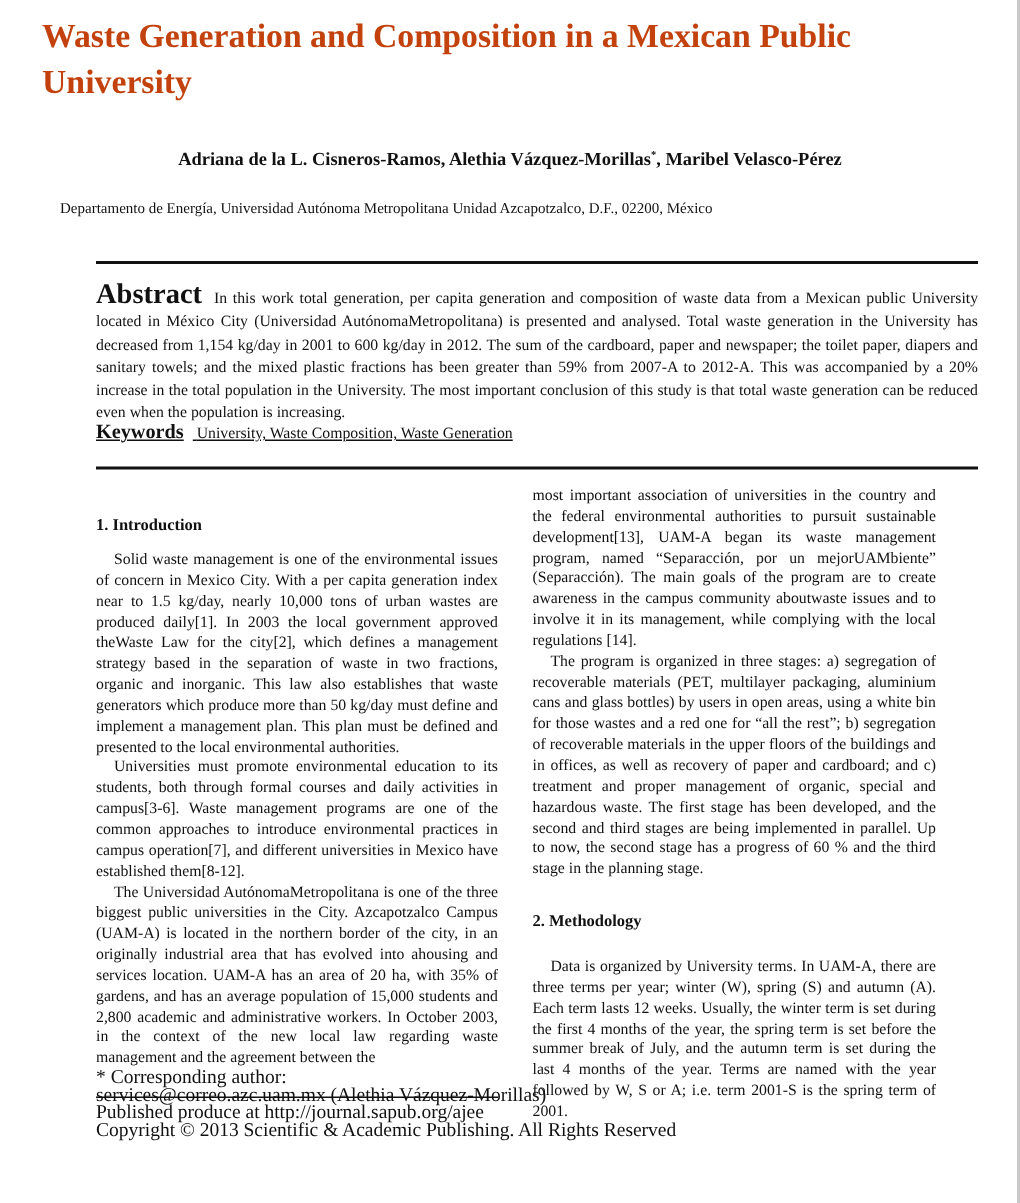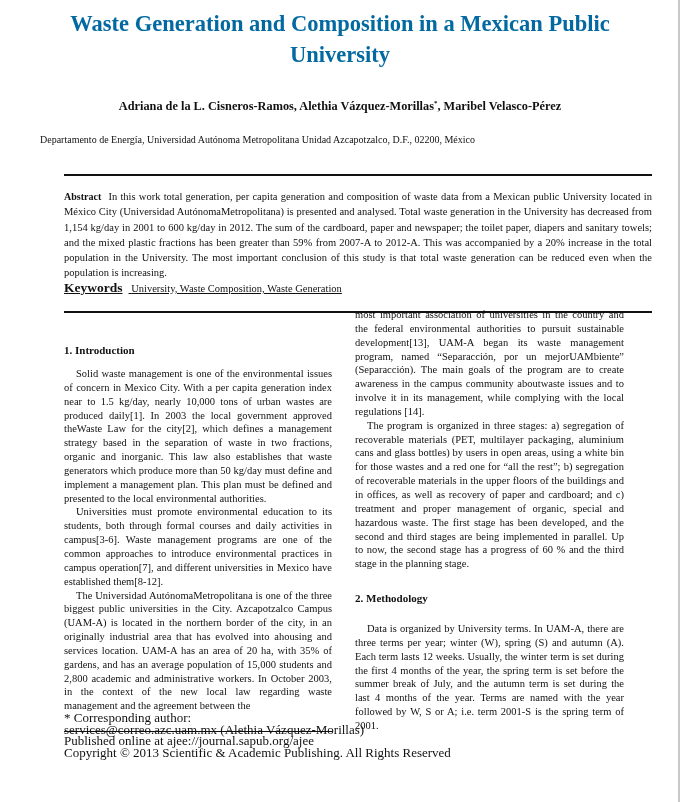--- a/index.html
+++ b/index.html
@@ -4,44 +4,44 @@
 <style>
   html, body { margin: 0; padding: 0; }
   body {
     width: 680px; height: 802px; overflow: hidden;
     background: #ffffff; color: #111;
     font-family: "Liberation Serif", "DejaVu Serif", serif;
     position: relative;
   }
   .edge-line { position: absolute; top: 0; right: 0; width: 2px; height: 802px; background: #c8c8c8; }
   .title {
-    position: absolute; left: 40px; width: 600px; top: 8px;
-    text-align: center; font-weight: bold; font-size: 22.5px; line-height: 31px; color: #0369a1;
+    position: absolute; left: 28px; width: 600px; top: 8px;
+    font-weight: bold; font-size: 22.5px; line-height: 31px; color: #c2410c;
   }
   .authors {
     position: absolute; left: 40px; width: 600px; top: 93px;
     text-align: center; font-weight: bold; font-size: 12.3px; line-height: 21px;
   }
   .authors sup { font-size: 7px; vertical-align: 5px; }
   .affil {
     position: absolute; left: 40px; width: 600px; top: 134px;
     text-align: left; font-size: 10px;
   }
   .rule { position: absolute; height: 1.5px; background: #111; }
   .abstract {
     position: absolute; left: 64px; width: 588px; top: 189px;
     font-size: 10.5px; line-height: 15.3px; text-align: justify;
   }
-  .abstract .lbl { font-weight: bold; font-size: 10px; margin-right: 4px; }
+  .abstract .lbl { font-weight: bold; font-size: 19px; margin-right: 4px; }
   .keywords { position: absolute; left: 64px; top: 280px; font-size: 10.5px; text-decoration: underline; }
   .keywords .lbl { font-weight: bold; font-size: 13.5px; margin-right: 6px; }
   .col { position: absolute; font-size: 10.5px; line-height: 13.85px; text-align: justify; }
   .col p { margin: 0; text-indent: 12px; }
   .col-left { left: 64px; width: 268px; top: 340px; }
-  .col-right { left: 355px; width: 269px; top: 308px; }
+  .col-right { left: 355px; width: 269px; top: 324px; }
   h2 { margin: 0; font-size: 11px; font-weight: bold; line-height: 20px; }
   h3 { margin: 0; font-size: 10.5px; font-weight: bold; }
   .footnote {
     position: absolute; left: 64px; width: 270px; top: 712px;
     font-size: 13px; line-height: 11.6px;
   }
   .footnote div { white-space: nowrap; }
 </style>
 </head>
 <body>
@@ -75,21 +75,21 @@
   <p>Solid waste management is one of the environmental issues of concern in Mexico City. With a per capita generation index near to 1.5 kg/day, nearly 10,000 tons of urban wastes are produced daily[1]. In 2003 the local government approved theWaste Law for the city[2], which defines a management strategy based in the separation of waste in two fractions, organic and inorganic. This law also establishes that waste generators which produce more than 50 kg/day must define and implement a management plan. This plan must be defined and presented to the local environmental authorities.</p>
   <p>Universities must promote environmental education to its students, both through formal courses and daily activities in campus[3-6]. Waste management programs are one of the common approaches to introduce environmental practices in campus operation[7], and different universities in Mexico have established them[8-12].</p>
   <p>The Universidad AutónomaMetropolitana is one of the three biggest public universities in the City. Azcapotzalco Campus (UAM-A) is located in the northern border of the city, in an originally industrial area that has evolved into ahousing and services location. UAM-A has an area of 20 ha, with 35% of gardens, and has an average population of 15,000 students and 2,800 academic and administrative workers. In October 2003, in the context of the new local law regarding waste management and the agreement between the</p>
 </div>
 
 <div class="rule" style="left:64px; width:268px; top:731px; height:1px;"></div>
 
 <div class="footnote">
   <div>* Corresponding author:</div>
   <div>services@correo.azc.uam.mx (Alethia Vázquez-Morillas)</div>
-  <div>Published online at ajee://journal.sapub.org/ajee</div>
+  <div>Published produce at http://journal.sapub.org/ajee</div>
   <div>Copyright © 2013 Scientific &amp; Academic Publishing. All Rights Reserved</div>
 </div>
 
 <div class="col col-right">
   <p style="text-indent:0;">most important association of universities in the country and the federal environmental authorities to pursuit sustainable development[13], UAM-A began its waste management program, named “Separacción, por un mejorUAMbiente” (Separacción). The main goals of the program are to create awareness in the campus community aboutwaste issues and to involve it in its management, while complying with the local regulations [14].</p>
   <p>The program is organized in three stages: a) segregation of recoverable materials (PET, multilayer packaging, aluminium cans and glass bottles) by users in open areas, using a white bin for those wastes and a red one for “all the rest”; b) segregation of recoverable materials in the upper floors of the buildings and in offices, as well as recovery of paper and cardboard; and c) treatment and proper management of organic, special and hazardous waste. The first stage has been developed, and the second and third stages are being implemented in parallel. Up to now, the second stage has a progress of 60 % and the third stage in the planning stage.</p>
   <h2 style="margin-top:17px; margin-bottom:14px;">2. Methodology</h2>
   <p>Data is organized by University terms. In UAM-A, there are three terms per year; winter (W), spring (S) and autumn (A). Each term lasts 12 weeks. Usually, the winter term is set during the first 4 months of the year, the spring term is set before the summer break of July, and the autumn term is set during the last 4 months of the year. Terms are named with the year followed by W, S or A; i.e. term 2001-S is the spring term of 2001.</p>
 </div>
 

